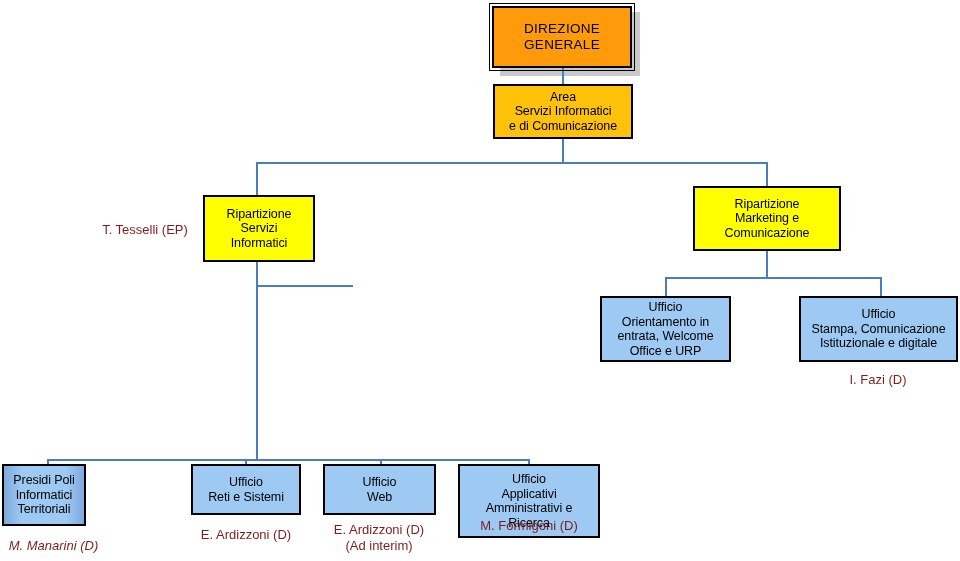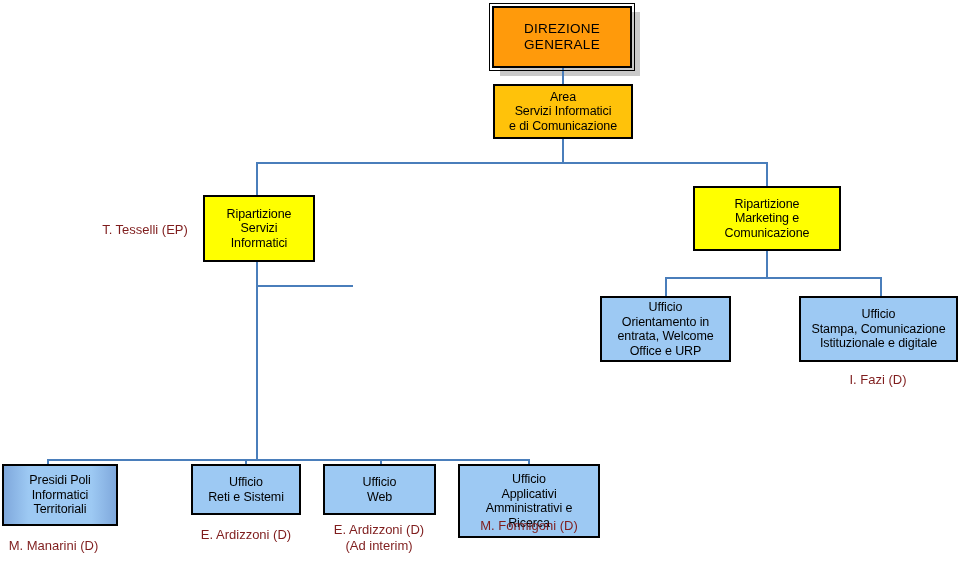--- a/index.html
+++ b/index.html
@@ -134,26 +134,26 @@
 
   <div class="ln ln-h" style="left:256px;top:285px;width:97px;"></div>
 
 
   <div class="ln ln-h" style="left:47px;top:459px;width:482px;"></div>
   <div class="ln ln-v" style="left:47px;top:459px;height:6px;"></div>
   <div class="ln ln-v" style="left:245px;top:459px;height:6px;"></div>
   <div class="ln ln-v" style="left:380px;top:459px;height:6px;"></div>
   <div class="ln ln-v" style="left:528px;top:459px;height:6px;"></div>
 
-  <div class="node n-blue-grad" style="left:2px;top:464px;width:116px;height:62px;">
+  <div class="node n-blue-grad" style="left:2px;top:464px;width:84px;height:62px;">
     <span class="txt">Presidi Poli
 Informatici
 Territoriali</span>
   </div>
-  <div class="caption" style="left:0px;top:538px;width:107px;">M. Manarini (D)</div>
+  <div class="caption" style="left:0px;top:538px;width:107px;font-style:italic;">M. Manarini (D)</div>
 
   <div class="node n-blue" style="left:191px;top:464px;width:110px;height:51px;">
     <span class="txt">Ufficio
 Reti e Sistemi</span>
   </div>
   <div class="caption" style="left:186px;top:527px;width:120px;">E. Ardizzoni (D)</div>
 
   <div class="node n-blue" style="left:323px;top:464px;width:113px;height:51px;">
     <span class="txt">Ufficio
 Web</span>

